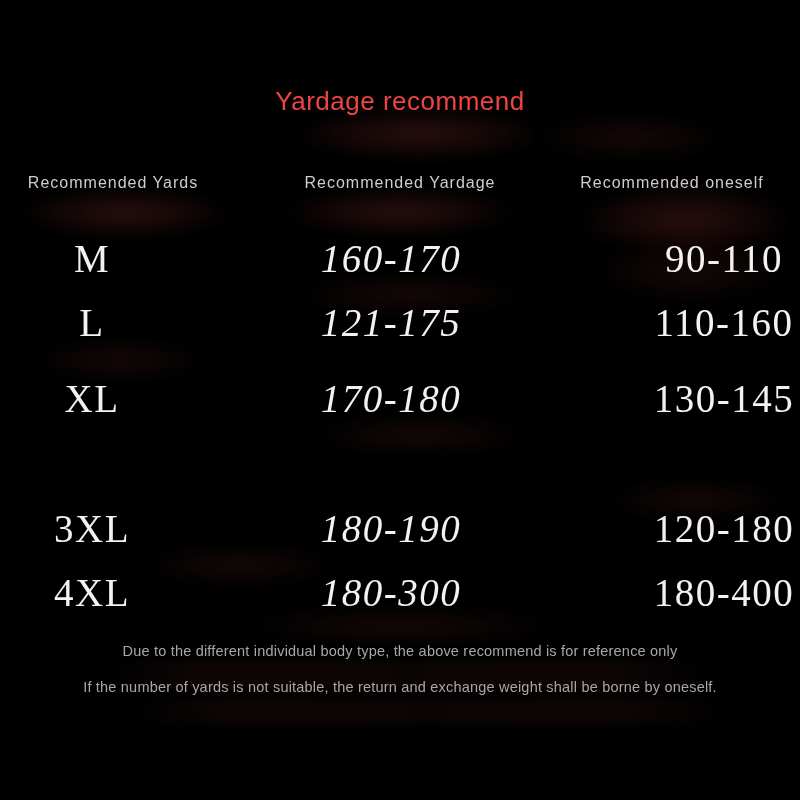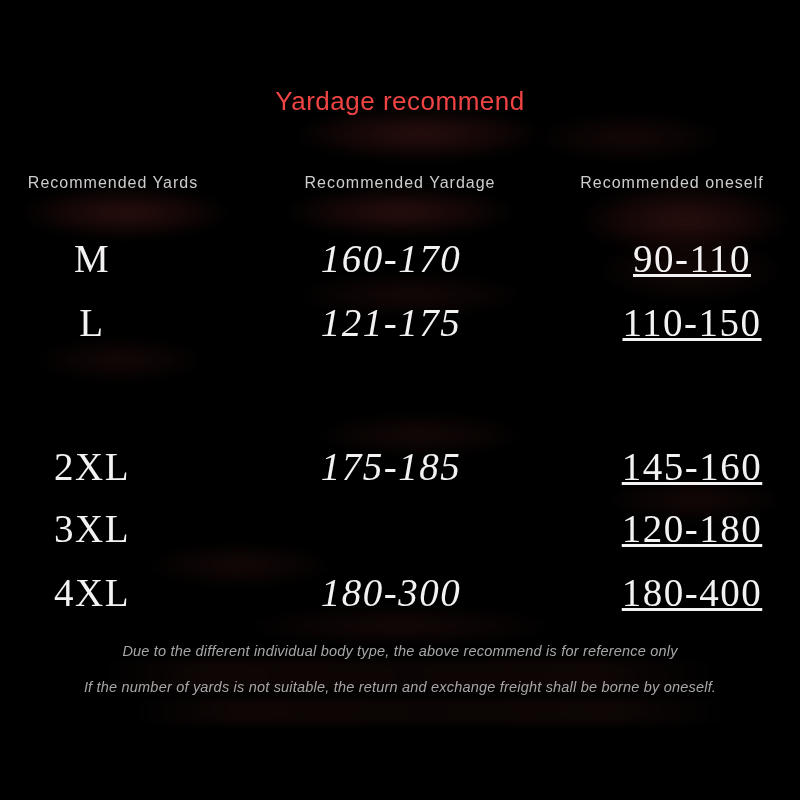--- a/index.html
+++ b/index.html
@@ -71,32 +71,31 @@
     transform: translateX(-50%);
     white-space: nowrap;
     font-family: "Liberation Serif", serif;
     font-size: 39px;
     line-height: 44px;
     color: #f3f1f2;
     letter-spacing: 1.5px;
   }
   .c-size   { left: 92px; }
   .c-height { left: 391px; font-style: italic; }
-  .c-weight { left: 692px; text-decoration: underline; }
+  .c-weight { left: 724px; }
 
   .footnote {
     position: absolute;
     left: 0;
     width: 800px;
     text-align: center;
     font-size: 14.5px;
     line-height: 18px;
     color: #a9a6a7;
     letter-spacing: 0.2px;
-    font-style: italic;
   }
   .fn1 { top: 642px; }
   .fn2 { top: 678px; }
 </style>
 </head>
 <body>
 
 <div id="stage">
 
   <div class="blob red" style="left:295px; top:108px; width:250px; height:52px;"></div>
@@ -121,33 +120,34 @@
   <div class="header-cell hc3">Recommended oneself</div>
 
   <div class="trow" style="top:237px">
     <span class="cell c-size">M</span>
     <span class="cell c-height">160-170</span>
     <span class="cell c-weight">90-110</span>
   </div>
   <div class="trow" style="top:301px">
     <span class="cell c-size">L</span>
     <span class="cell c-height">121-175</span>
-    <span class="cell c-weight">110-150</span>
+    <span class="cell c-weight">110-160</span>
   </div>
-  <div class="trow" style="top:445px">
-    <span class="cell c-size">2XL</span>
-    <span class="cell c-height">175-185</span>
-    <span class="cell c-weight">145-160</span>
+  <div class="trow" style="top:377px">
+    <span class="cell c-size">XL</span>
+    <span class="cell c-height">170-180</span>
+    <span class="cell c-weight">130-145</span>
   </div>
   <div class="trow" style="top:507px">
     <span class="cell c-size">3XL</span>
+    <span class="cell c-height">180-190</span>
     <span class="cell c-weight">120-180</span>
   </div>
   <div class="trow" style="top:571px">
     <span class="cell c-size">4XL</span>
     <span class="cell c-height">180-300</span>
     <span class="cell c-weight">180-400</span>
   </div>
 
   <div class="footnote fn1">Due to the different individual body type, the above recommend is for reference only</div>
-  <div class="footnote fn2">If the number of yards is not suitable, the return and exchange freight shall be borne by oneself.</div>
+  <div class="footnote fn2">If the number of yards is not suitable, the return and exchange weight shall be borne by oneself.</div>
 
 </div>
 
 </body></html>

